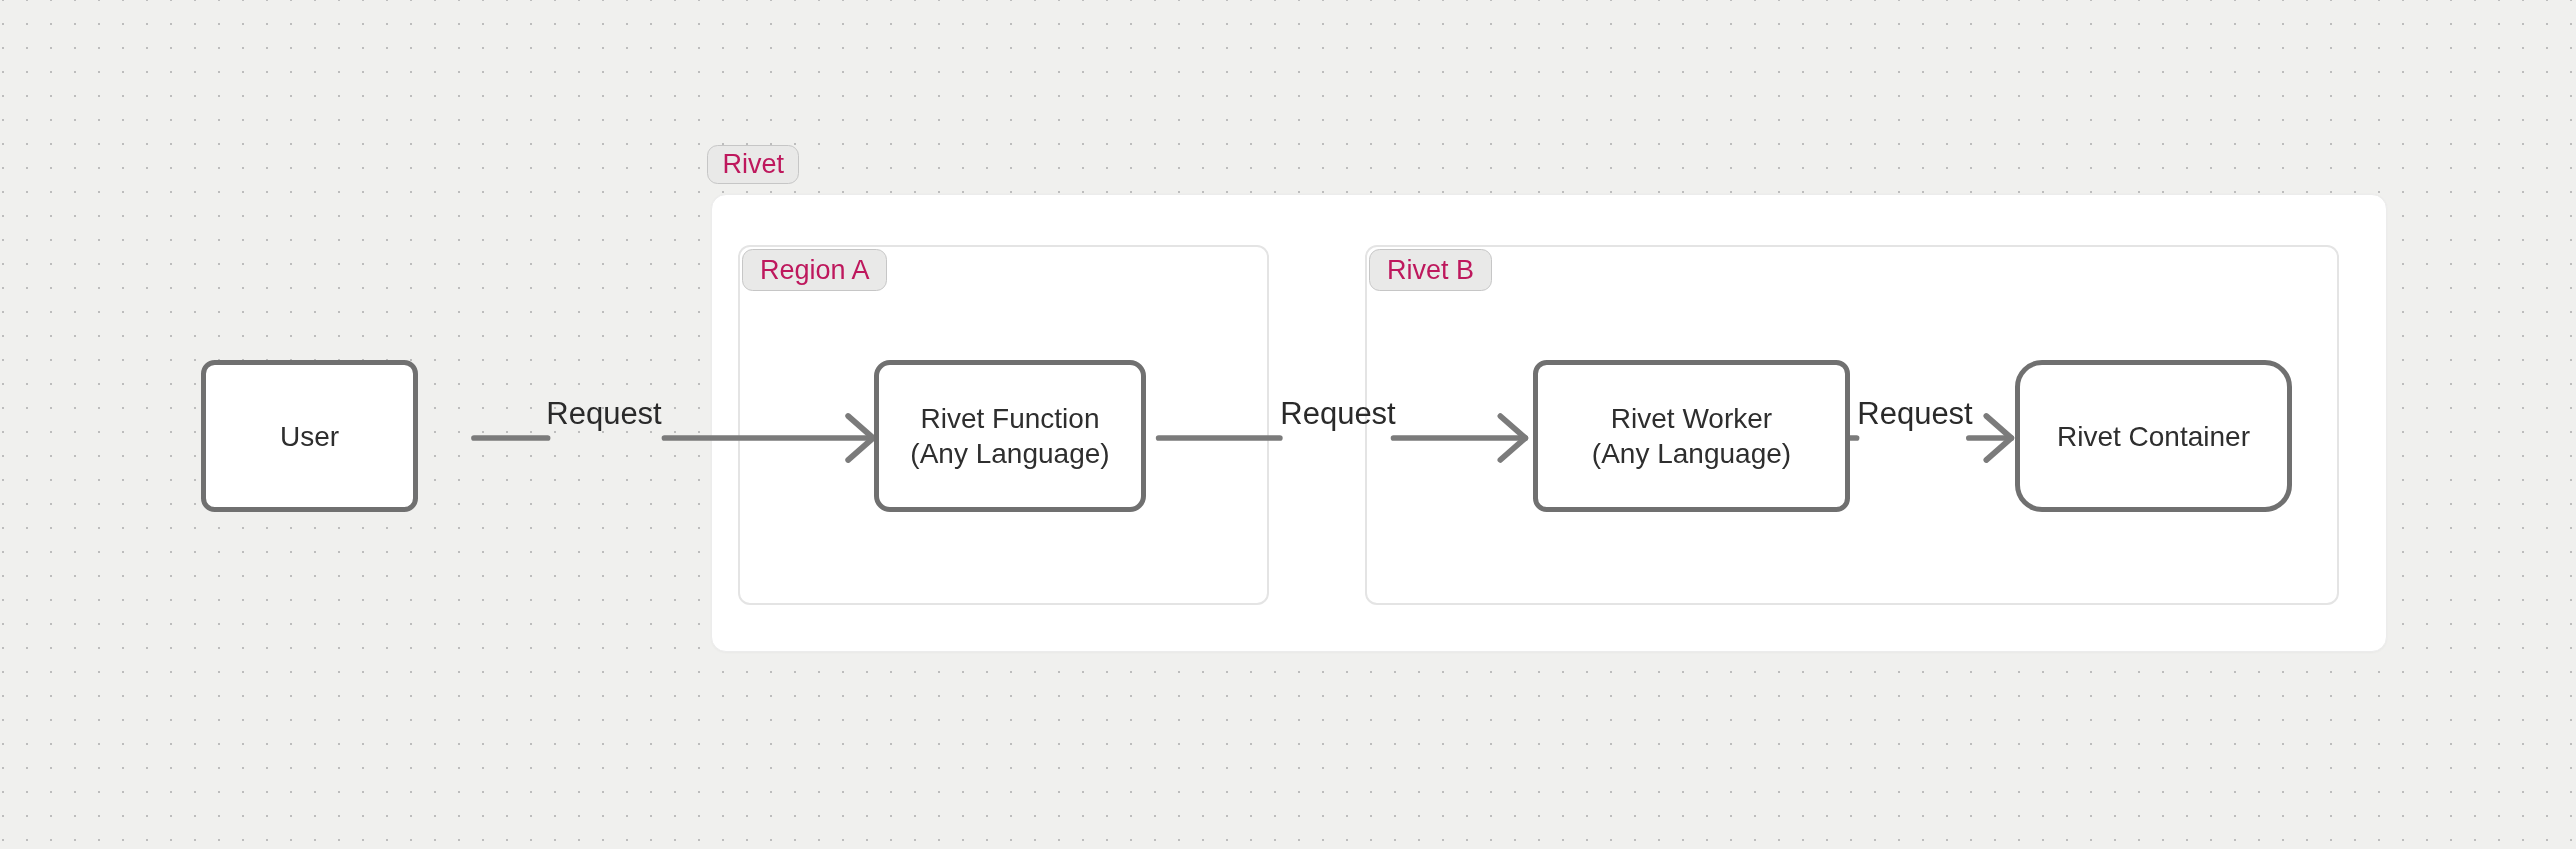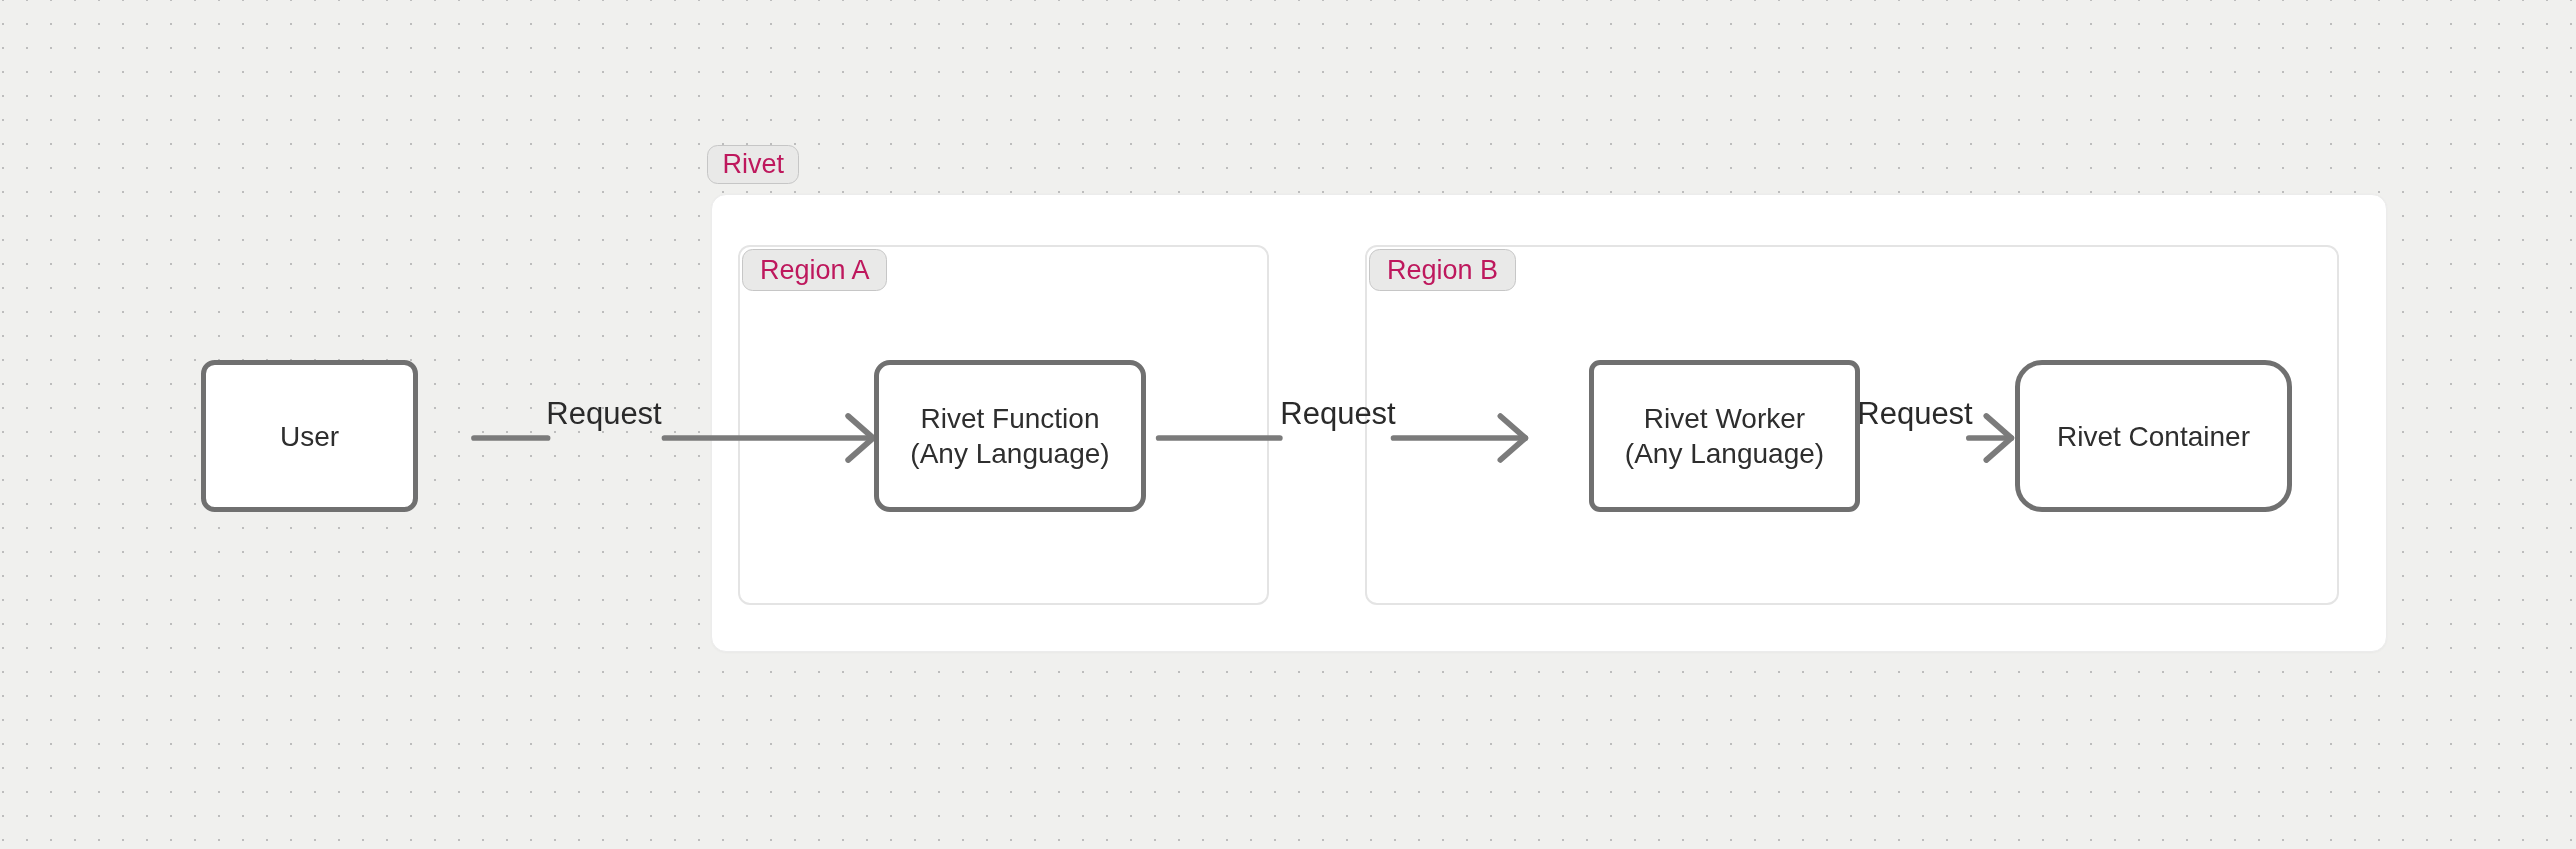--- a/index.html
+++ b/index.html
@@ -73,21 +73,21 @@
     align-items: center;
     justify-content: center;
     text-align: center;
     color: #2e2e2e;
     font-size: 28px;
     line-height: 35px;
     white-space: nowrap;
   }
   .node-user      { left: 201px;  width: 217px; }
   .node-function  { left: 874px; width: 272px; border-radius: 16px; }
-  .node-worker    { left: 1589px; width: 271px; border-radius: 11px; }
+  .node-worker    { left: 1533px; width: 317px; }
   .node-container { left: 2015px; width: 277px; border-radius: 27px; }
 
   
   .edge-svg { position: absolute; overflow: visible; }
   .edge-svg path {
     fill: none;
     stroke: #7b7b7b;
     stroke-width: 7.5;
     stroke-linecap: round;
     stroke-linejoin: round;
@@ -116,21 +116,21 @@
   </div>
 
   <div class="region region-a">
     <div class="badge region-badge">
       <span>Region A</span>
     </div>
   </div>
 
   <div class="region region-b">
     <div class="badge region-badge">
-      <span>Region B</span>
+      <span>Rivet B</span>
     </div>
   </div>
 
   <svg class="edge-svg" style="left:455px; top:403px;" width="425" height="70" viewBox="0 0 560 92">
     <path d="M25 46 H122"></path>
     <path d="M276 46 H551"></path>
     <path d="M518 17 L551 46 L518 75"></path>
   </svg>
   <span class="edge-label edge-label-1">Request</span>
 

